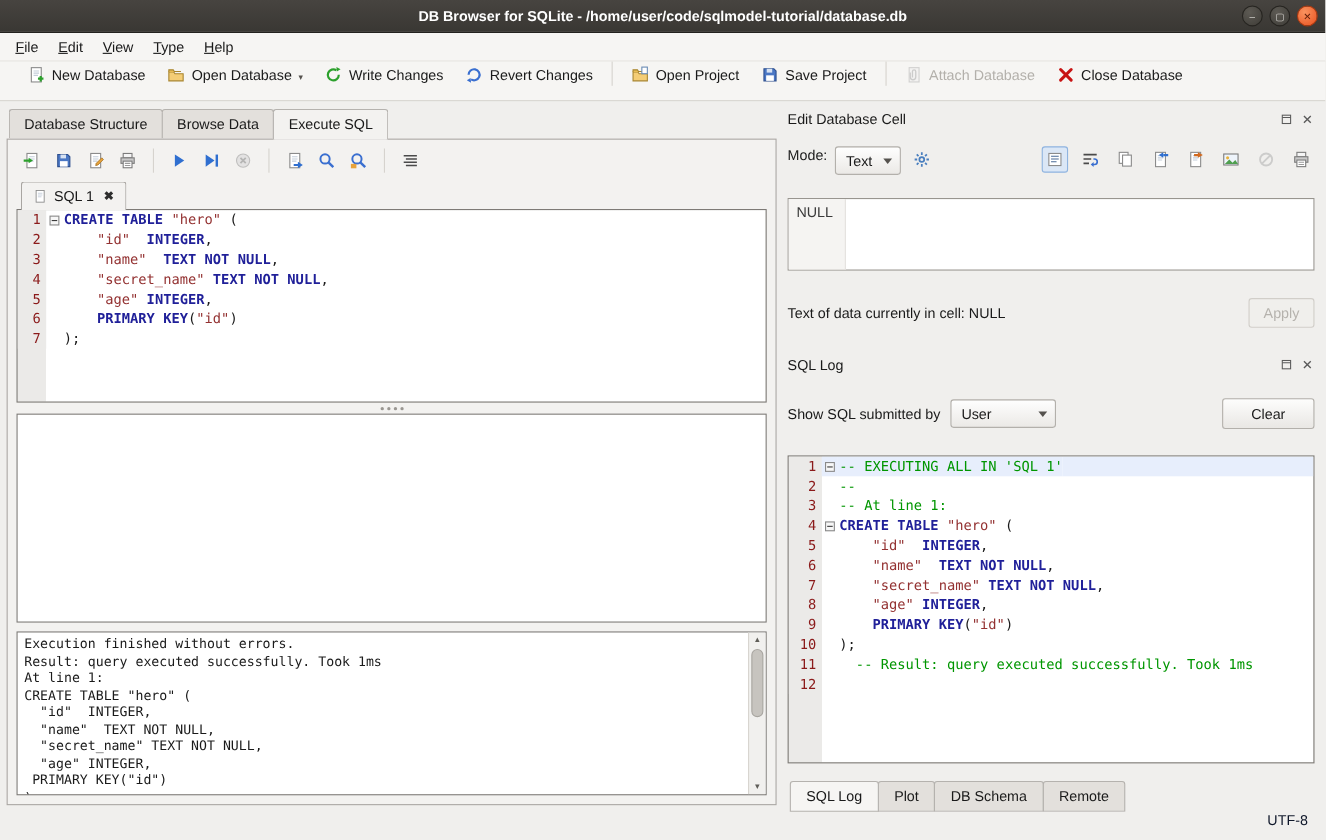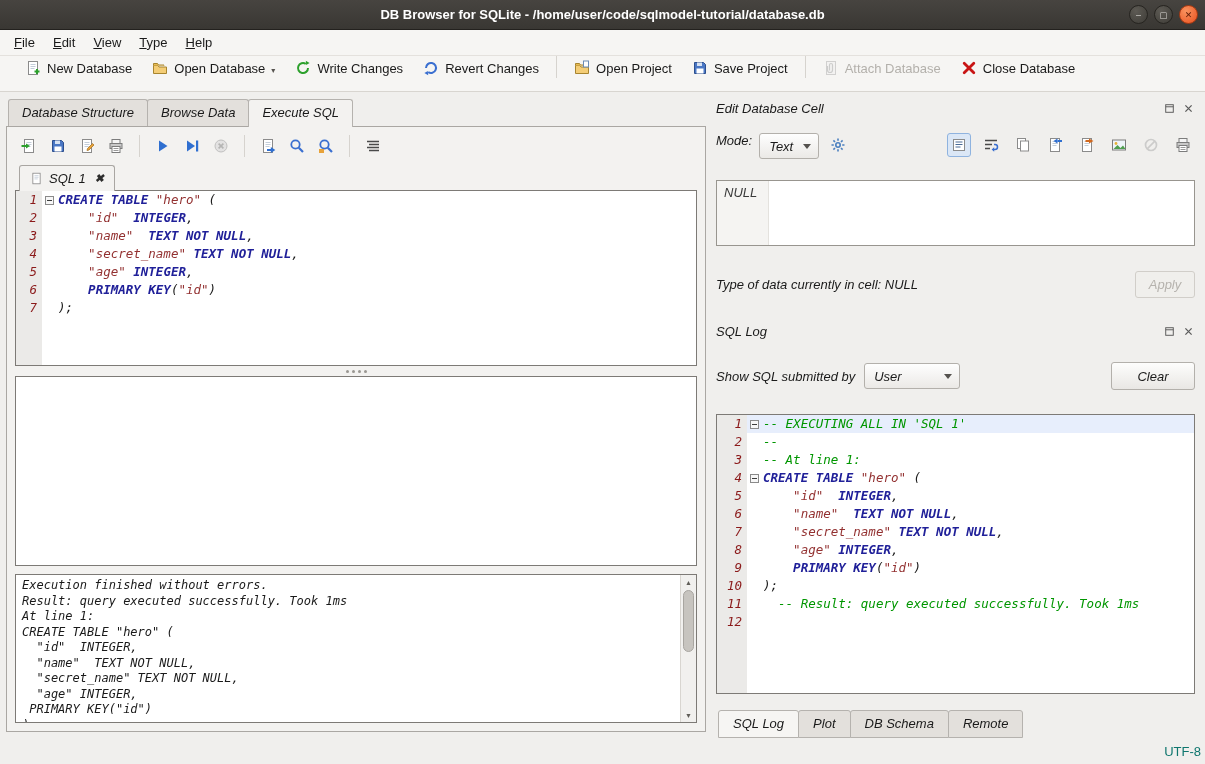--- a/index.html
+++ b/index.html
@@ -40,21 +40,21 @@
     flex: 0 0 36px; background: #f6f5f3; border-bottom: 1px solid #d8d5d0;
     display: flex; align-items: flex-start; padding: 0 16px; gap: 2px;
   }
   .tbtn { display: flex; align-items: center; gap: 6px; padding: 4px 9px; border-radius: 3px; white-space: nowrap; }
   .tbtn.disabled { color: #b3b0ab; }
   .tbtn.disabled svg { opacity: .45; }
   .tbtn .drop-arrow { font-size: 8px; color: #55524e; align-self: flex-end; padding-bottom: 1px; }
   .tsep { width: 1px; height: 22px; background: #d6d3ce; margin: 0 6px; flex: 0 0 1px; }
 
   
-  .main { flex: 1; display: flex; min-height: 0; font-style: italic; }
+  .main { flex: 1; display: flex; min-height: 0; }
 
   .left-col { flex: 0 0 706px; width: 706px; display: flex; flex-direction: column; padding: 6px 0 6px 6px; min-height: 0; }
   .main-tabs { flex: 0 0 28px; display: flex; align-items: flex-end; padding-left: 2px; }
   .mtab {
     padding: 5px 13px 6px; background: #e3e0dc; border: 1px solid #b5b2ae; border-bottom: none;
     margin-right: -1px; border-radius: 3px 3px 0 0; position: relative;
   }
   .mtab.active { background: #f3f2f0; z-index: 3; margin-bottom: -1px; padding-bottom: 7px; }
 
   .left-panel {
@@ -141,21 +141,21 @@
     margin-left: auto; width: 84px; height: 28px; border: 1px solid #b3b0ab; border-radius: 3px;
     background: linear-gradient(#fdfdfc, #e9e7e4); display: flex; align-items: center; justify-content: center;
   }
 
   .log-box { flex: 1; min-height: 0; margin-top: 7px; }
 
   .bottom-tabs { flex: 0 0 31px; display: flex; align-items: flex-end; padding: 3px 0 0 2px; }
   .btab { padding: 5px 14px 6px; background: #e3e0dc; border: 1px solid #b5b2ae; border-radius: 3px 3px 0 0; margin-right: -1px; }
   .btab.active { background: #f6f5f3; position: relative; z-index: 2; }
 
-  .statusbar { flex: 0 0 26px; background: #f0efed; display: flex; align-items: center; justify-content: flex-end; padding: 0 4px; color: #0f766e; }
+  .statusbar { flex: 0 0 26px; background: #f0efed; display: flex; justify-content: flex-end; padding: 0 16px; color: #0f172a; }
 
   .ico { display: inline-flex; align-items: center; justify-content: center; }
   .ico svg { display: block; }
 </style>
 </head>
 <body style="--kw: #202099; --str: #933131; --com: #009600; --lnum: #8b1a1a;">
 
 <div class="window">
 
   <div class="titlebar">
@@ -558,21 +558,21 @@
             </span>
           </span>
       </div>
 
       <div class="cell-box">
         <div class="cell-gutter"></div>
         <div class="cell-null">NULL</div>
       </div>
 
       <div class="type-row">
-        <span>Type of data currently in cell: NULL</span>
+        <span>Text of data currently in cell: NULL</span>
         <span class="apply-btn">Apply</span>
       </div>
 
       <div class="dock-header" style="margin-top:8px">
         <span class="dock-title">SQL Log</span>
         <span class="dock-icons" id="dock2-icons">
             <span class="dock-ico">
               <span class="ico">
                 <svg width="16" height="16" viewBox="0 0 16 16" xmlns="http://www.w3.org/2000/svg">
                   <rect x="2.5" y="2.5" width="11" height="11" fill="none" stroke="#5a5a5a" stroke-width="1.4"></rect>

